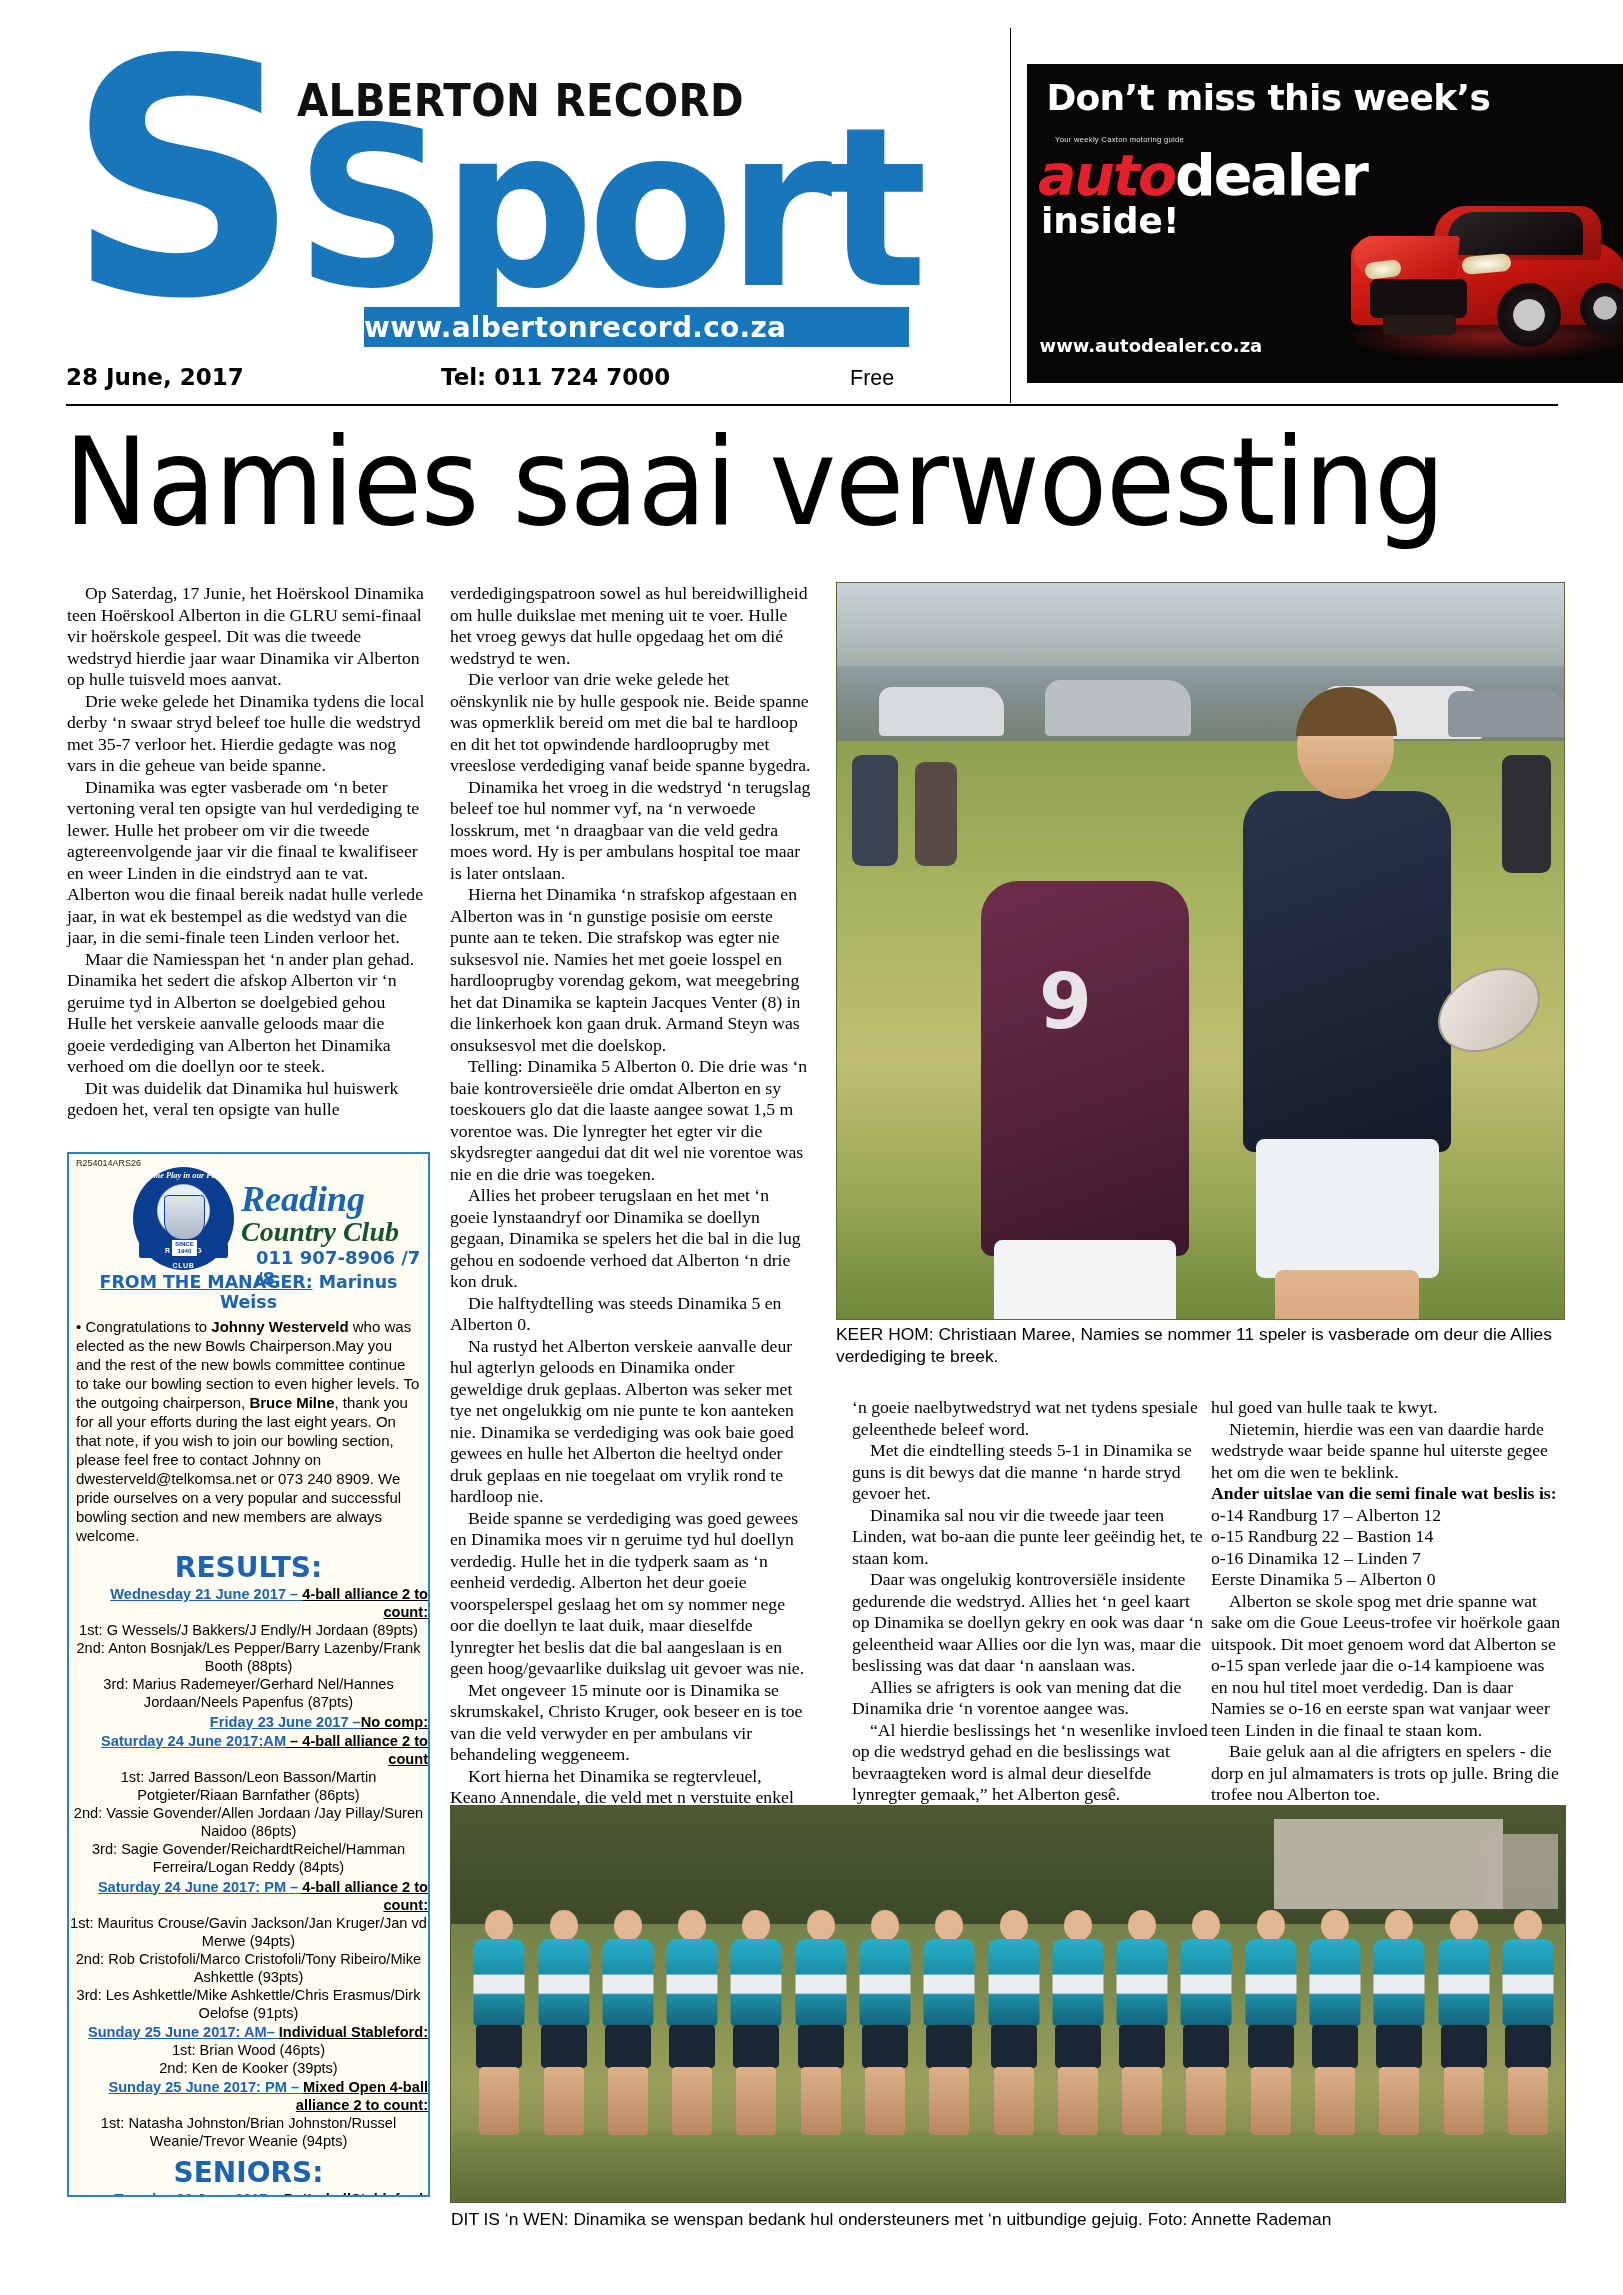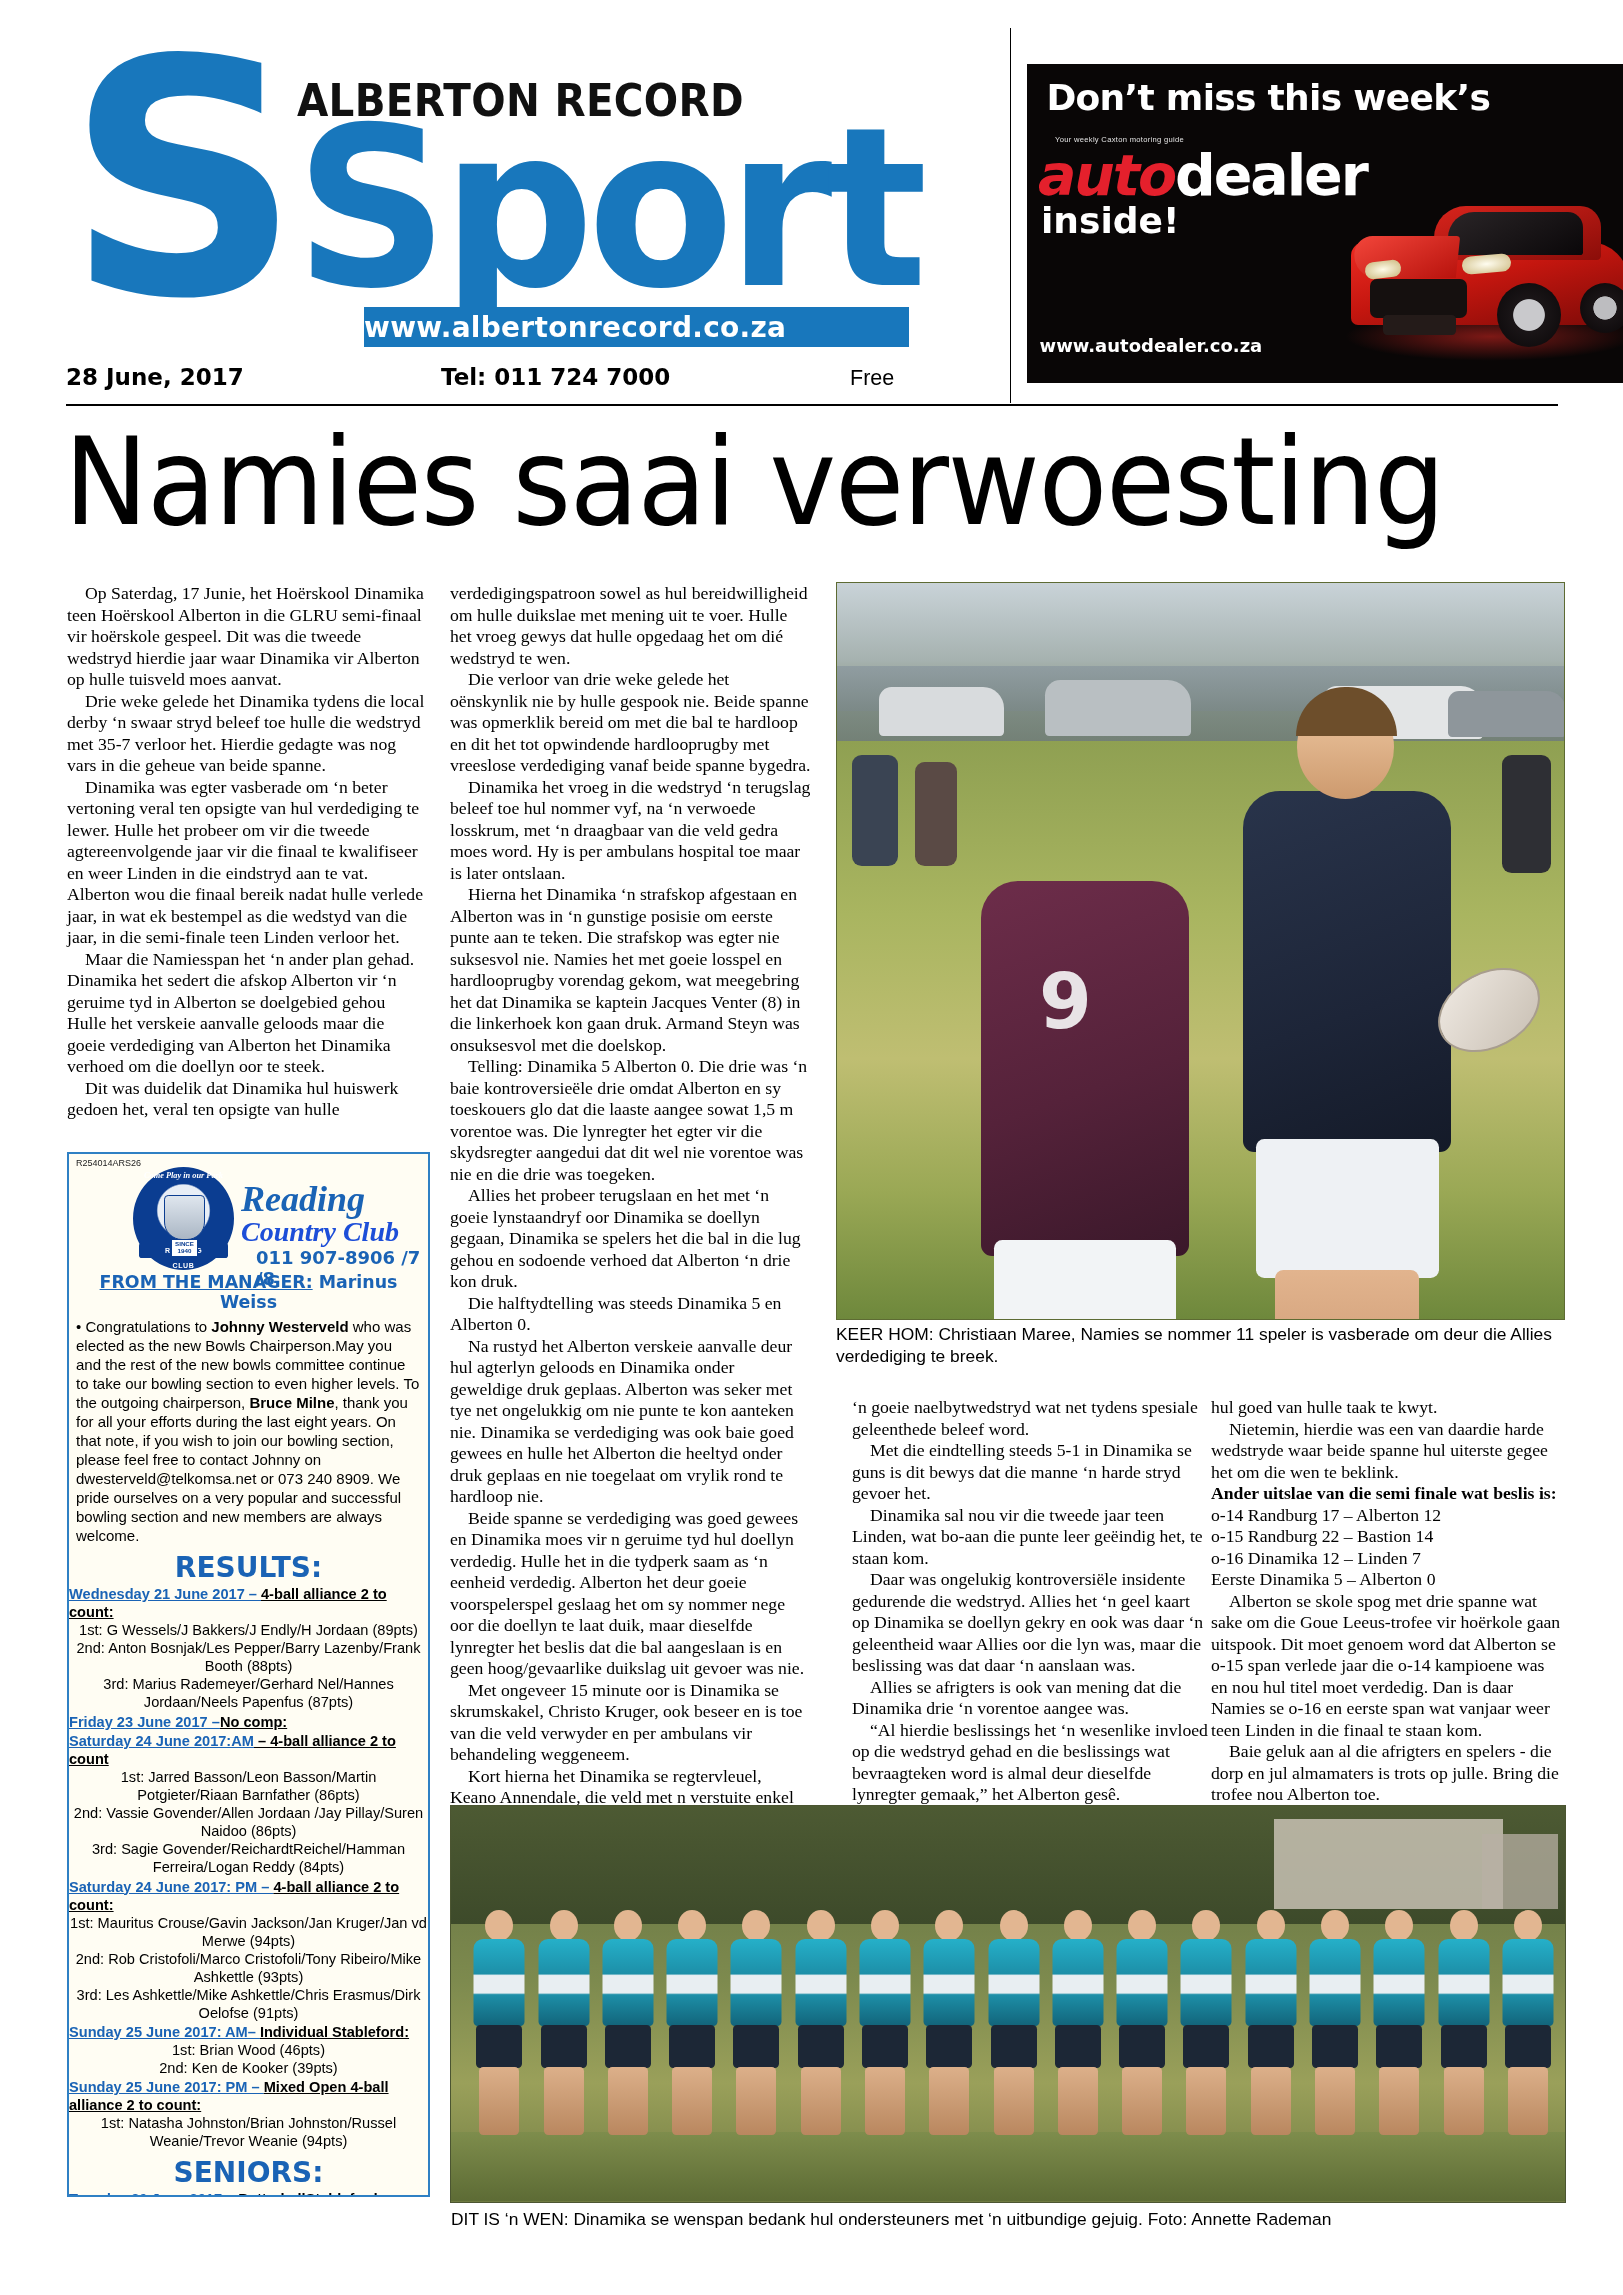--- a/index.html
+++ b/index.html
@@ -150,29 +150,29 @@
   .crest .band{position:absolute;left:4.2px;bottom:9.7px;width:89px;height:15.3px;background:#0b3d91;border-radius:2.8px;}
   .crest .band span{display:block;text-align:center;color:#fff;font-family:"Liberation Sans",sans-serif;
       font-size:7px;font-weight:700;line-height:15.3px;letter-spacing:0.7px;}
   .crest .since{position:absolute;left:36px;bottom:11px;width:25px;height:15.3px;background:#fff;border:1.4px solid #0b3d91;
       font-family:"Liberation Sans",sans-serif;font-size:6.2px;font-weight:700;color:#0b3d91;text-align:center;line-height:7px;}
   .crest .club{position:absolute;left:0;bottom:-1.4px;width:100%;text-align:center;color:#fff;
       font-family:"Liberation Sans",sans-serif;font-size:7px;font-weight:700;letter-spacing:0.7px;}
   .rcc-name{position:absolute;left:172px;top:28px;font-family:"Liberation Serif",serif;font-style:italic;
       font-weight:700;font-size:36px;color:#1a63b5;line-height:35px;}
   .rcc-name2{position:absolute;left:172px;top:64px;font-family:"Liberation Serif",serif;font-style:italic;
-      font-weight:700;font-size:28px;color:#1d4ed8;line-height:28px;}
+      font-weight:700;font-size:28px;color:#14532d;line-height:28px;}
   .rcc-phone{position:absolute;left:176px;top:93px;font-family:"DejaVu Sans",sans-serif;font-weight:700;
       font-size:18px;color:#1a63b5;margin-left:11px;}
   .rcc-mgr{text-align:center;margin-top:2.8px;font-family:"DejaVu Sans",sans-serif;font-weight:700;font-size:17.4px;color:#1a63b5;}
   .rcc-mgr u{text-decoration:underline;}
   .rcc-body{padding:5.6px 7px 0 7px;font-family:"Liberation Sans",sans-serif;font-size:15px;line-height:19px;color:#000;}
   .rcc-body b{font-weight:700;}
   .sec-h{text-align:center;font-family:"DejaVu Sans",sans-serif;font-weight:700;font-size:28px;color:#1a63b5;margin:5.6px 0 1.4px;}
-  .res-date{text-align:left;font-family:"Liberation Sans",sans-serif;font-size:14.6px;line-height:18px;margin-top:1.4px;}
+  .res-date{text-align:right;font-family:"Liberation Sans",sans-serif;font-size:14.6px;line-height:18px;margin-top:1.4px;}
   .res-date .dt{color:#1a63b5;font-weight:700;text-decoration:underline;}
   .res-date .ev{color:#000;font-weight:700;text-decoration:underline;}
   .res-line{text-align:center;font-family:"Liberation Sans",sans-serif;font-size:14.6px;line-height:18px;color:#000;}
 </style>
 </head>
 <body>
 
 <div class="page">
 
   <div class="masthead">

